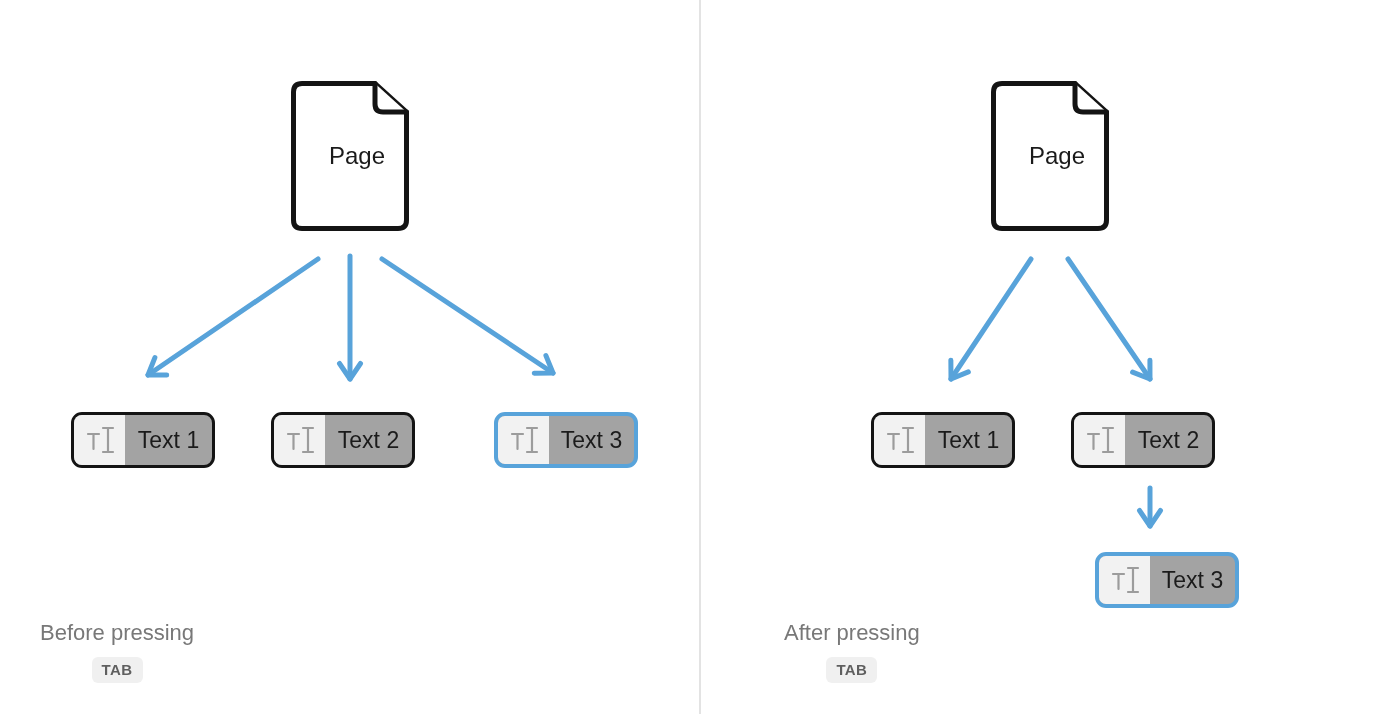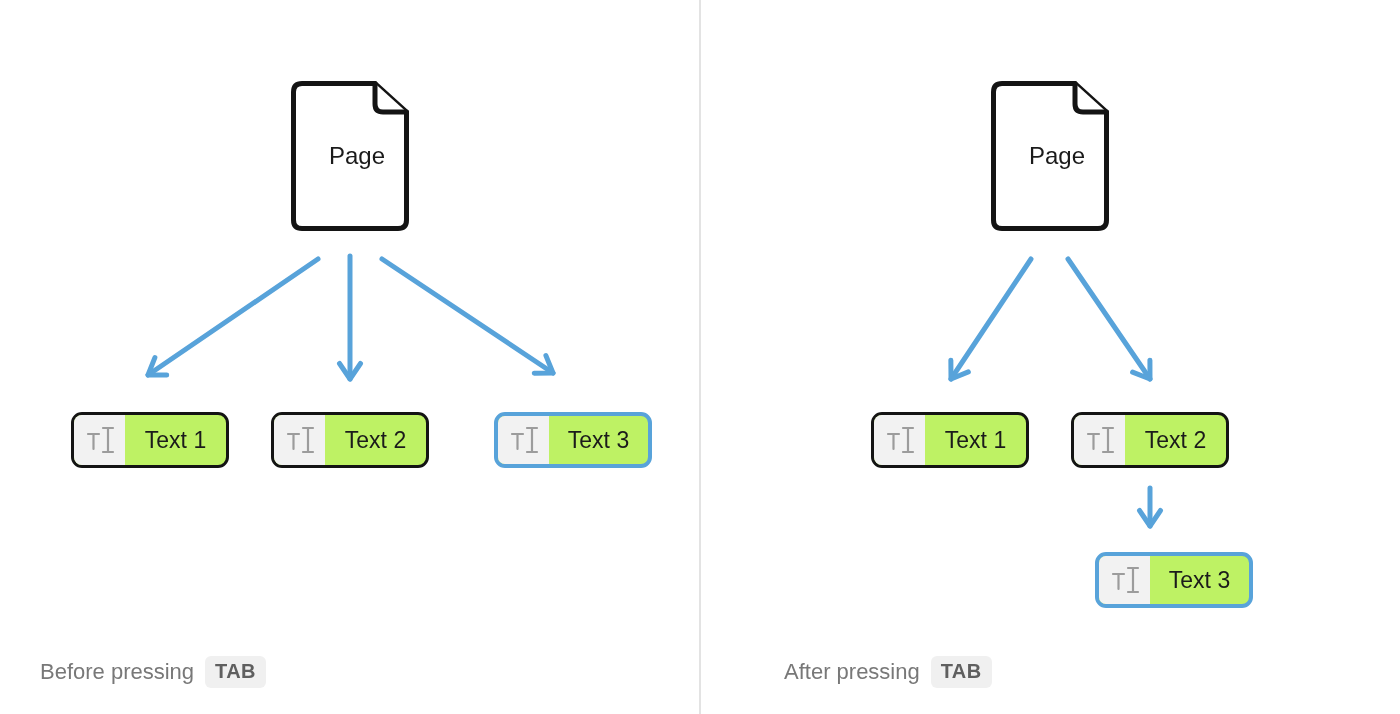--- a/index.html
+++ b/index.html
@@ -60,23 +60,23 @@
     position:absolute;
     left:0;top:0;right:0;bottom:0;
     display:flex;
     align-items:center;
     justify-content:center;
     font-size:24px;
     color:var(--label-color);
   }
   .text-block{
     position:absolute;
-    width:158px;
+    width:144px;
     height:56px;
-    background:#bef264;
+    background:#a3a3a3;
     border:3.5px solid var(--box-border);
     border-radius:11px;
     display:flex;
     align-items:stretch;
     overflow:hidden;
   }
   .text-block.selected{
     border:4px solid var(--accent-blue);
     margin-left:24px;
   }
@@ -99,32 +99,33 @@
     flex:1;
     display:flex;
     align-items:center;
     justify-content:center;
     font-size:23px;
     color:var(--label-color);
     white-space:nowrap;
   }
   .caption{
     position:absolute;
-    top:656px;
+    top:620px;
     display:flex;
     align-items:center;
     gap:11px;
     font-size:22px;
     color:var(--caption-gray);
+    flex-direction:column;
   }
   .caption.before{left:40px;}
   .caption.after{left:740px;margin-left:44px;}
   .key-badge{
     display:inline-block;
-    font-size:20px;
+    font-size:15px;
     font-weight:700;
     letter-spacing:0.4px;
     color:var(--badge-text);
     background:var(--badge-bg);
     padding:4px 10px 5px 10px;
     border-radius:6px;
   }
 </style>
 </head>
 <body>

